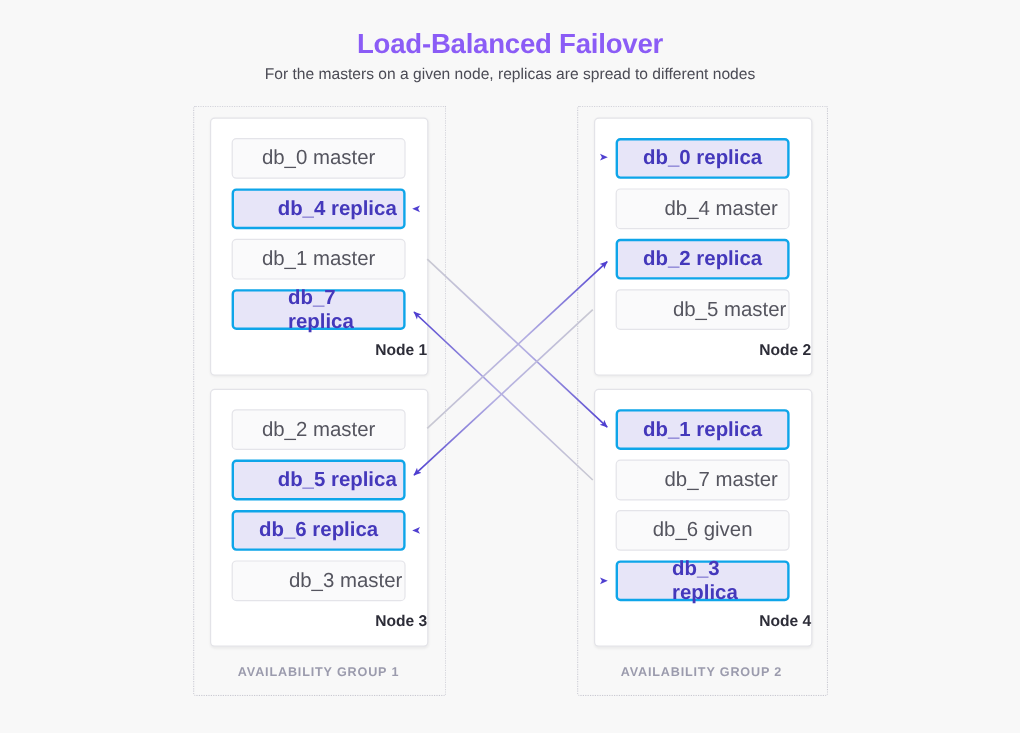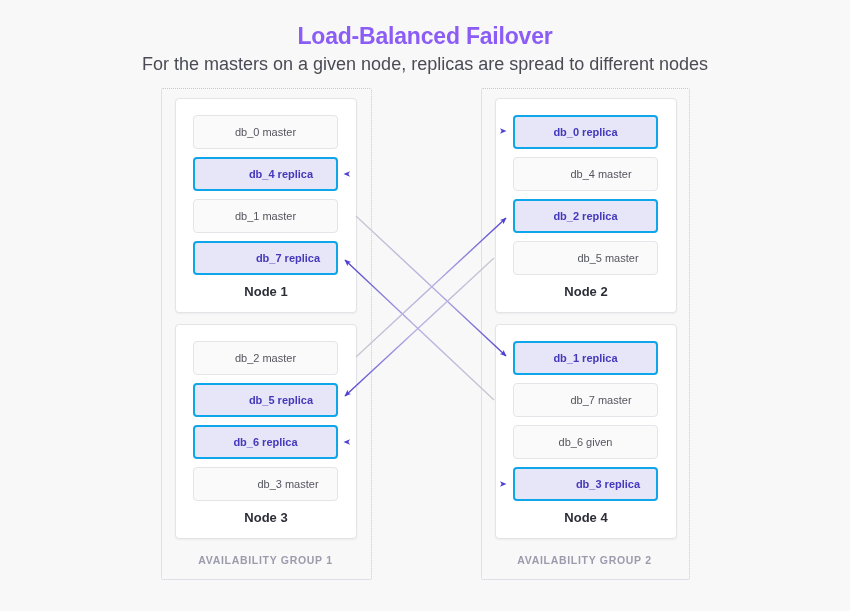--- a/index.html
+++ b/index.html
@@ -32,21 +32,21 @@
     font-weight: bold;
     color: #8b5cf6;
     letter-spacing: -0.2px;
   }
   .subtitle {
     position: absolute;
     top: 54px;
     left: 0;
     width: 850px;
     text-align: center;
-    font-size: 18px;
+    font-size: 13px;
     color: #4b4b55;
   }
 
   
   .ag {
     position: absolute;
     border: 1px dotted #c9c9d2;
     border-radius: 2px;
     background: transparent;
   }
@@ -82,21 +82,21 @@
   .db-box {
     position: absolute;
     left: 17px;
     width: 145px;
     height: 34px;
     box-sizing: border-box;
     border-radius: 4px;
     display: flex;
     align-items: center;
     justify-content: center;
-    font-size: 11px;
+    font-size: 17px;
   }
   .db-box.master {
     background: #fafafb;
     border: 1px solid #e4e4e9;
     color: #55555f;
     font-weight: normal;
   }
   .db-box.replica {
     background: #e7e5f8;
     border: 2px solid #0ea5e9;
@@ -106,21 +106,21 @@
   .row-0 { top: 16px; }
   .row-1 { top: 58px; padding-left: 31px; }
   .row-2 { top: 100px; }
   .row-3 { top: 142px; padding-left: 45px; }
 
   .node-label {
     position: absolute;
     left: 0;
     top: 185px;
     width: 180px;
-    text-align: center;
+    text-align: right;
     font-size: 13px;
     font-weight: bold;
     color: #2d2d38;
   }
 
   
   .arrows {
     position: absolute;
     inset: 0;
     width: 850px;

